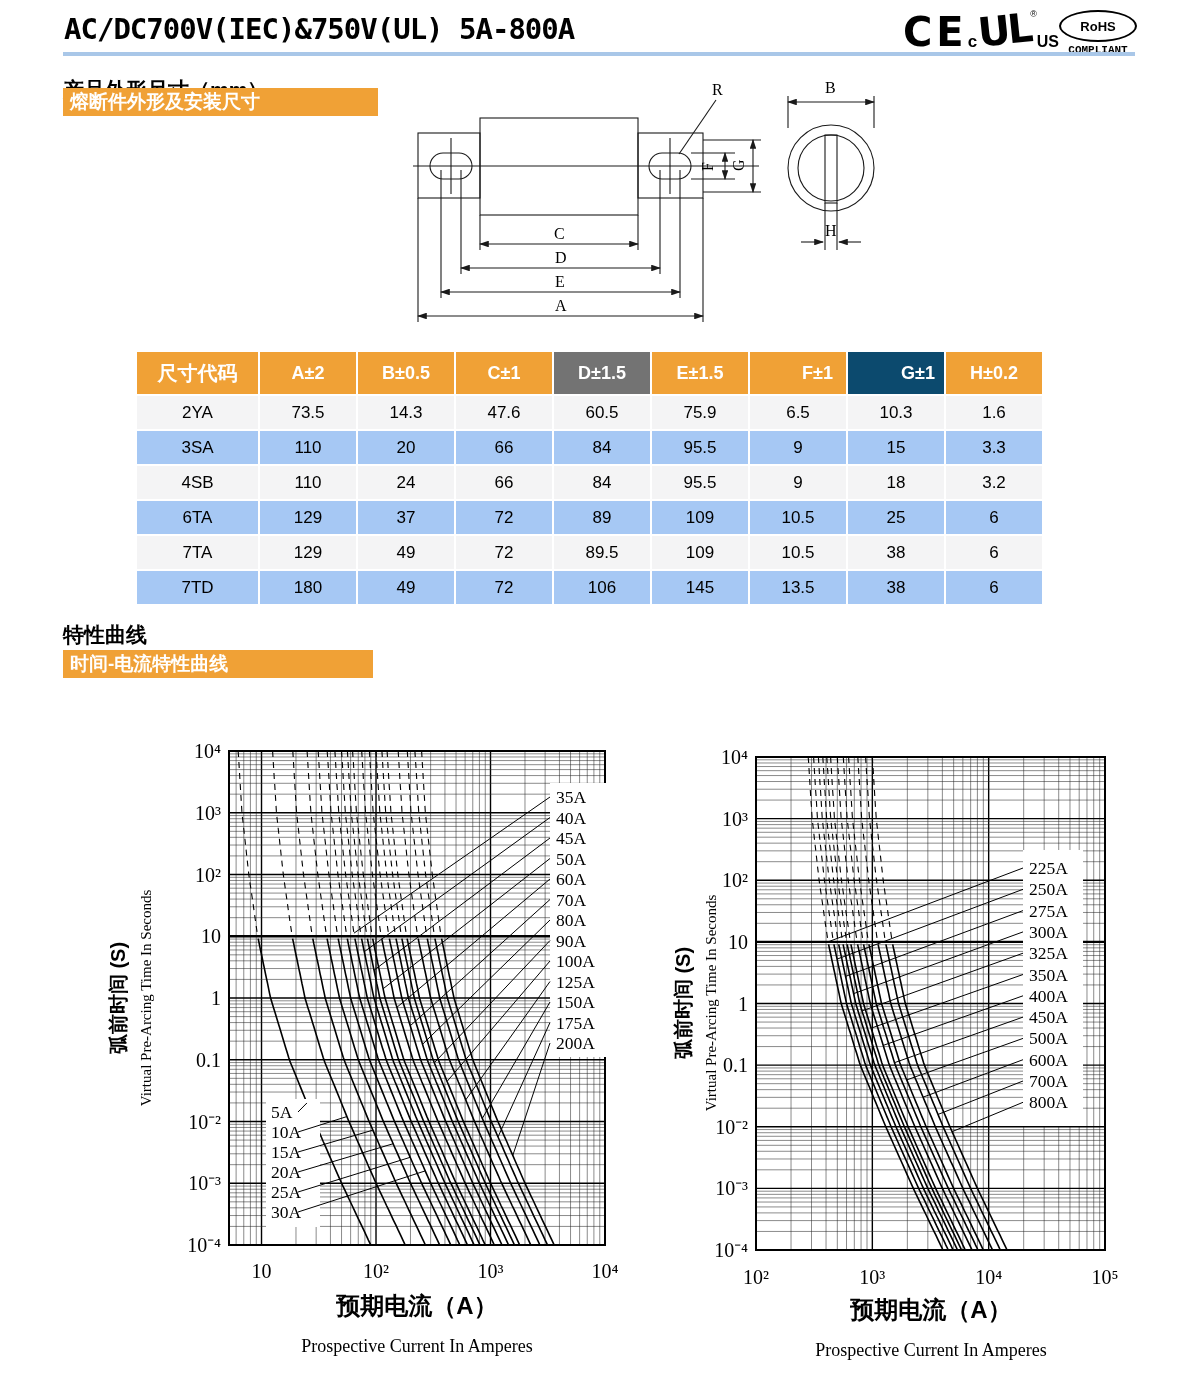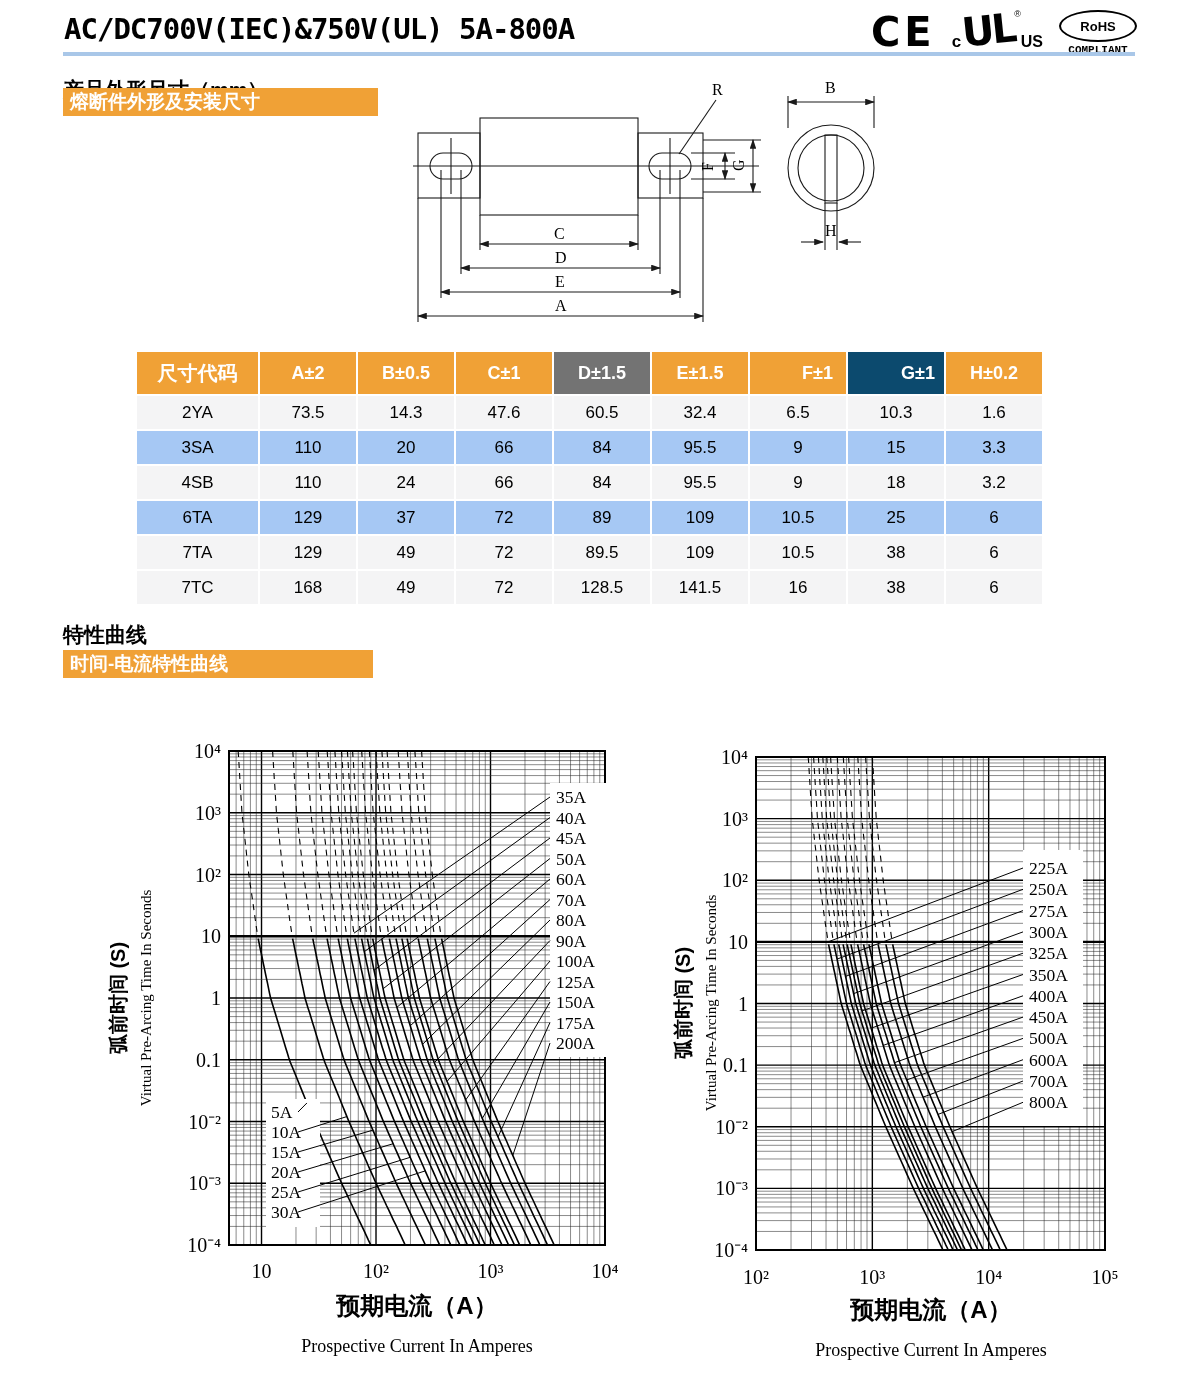--- a/index.html
+++ b/index.html
@@ -1,21 +1,21 @@
 <!DOCTYPE html>
 <html><head>
 <meta charset="utf-8">
 <style>
   html,body{margin:0;padding:0;}
   body{width:1187px;height:1390px;position:relative;background:#ffffff;color:#000;
        font-family:"Liberation Sans",sans-serif;overflow:hidden;}
   .abs{position:absolute;}
   .page-title{left:64px;top:12px;font-family:"DejaVu Sans Mono",monospace;
               font-weight:700;font-size:29px;letter-spacing:-1px;white-space:nowrap;}
-  .certs{right:50px;top:10px;display:flex;align-items:flex-start;gap:16px;height:48px;}
+  .certs{right:50px;top:10px;display:flex;align-items:flex-start;gap:0;height:48px;}
   .ce-mark{font-family:"DejaVu Sans",sans-serif;font-weight:600;font-size:40px;
            letter-spacing:4px;line-height:44px;}
   .cul{display:flex;align-items:flex-end;line-height:1;padding-bottom:4px;}
   .cul .c{font-weight:700;font-size:17px;margin-right:1px;}
   .cul .ul{font-weight:700;font-size:40px;letter-spacing:-3px;transform:rotate(-6deg);
            font-family:"DejaVu Sans",sans-serif;}
   .cul .reg{font-size:9px;align-self:flex-start;}
   .cul .us{font-weight:700;font-size:16px;}
   .rohs{text-align:center;}
   .rohs .oval{border:2.5px solid #000;border-radius:50%;width:74px;height:28px;
@@ -150,21 +150,21 @@
         <th style="background: rgb(240, 161, 54);">H±0.2</th>
       </tr>
     </thead>
   <tbody id="dims-body">
       <tr style="background: rgb(244, 244, 245);">
         <td>2YA</td>
         <td>73.5</td>
         <td>14.3</td>
         <td>47.6</td>
         <td>60.5</td>
-        <td>32.4</td>
+        <td>75.9</td>
         <td>6.5</td>
         <td>10.3</td>
         <td>1.6</td>
       </tr>
       <tr style="background: rgb(166, 200, 244);">
         <td>3SA</td>
         <td>110</td>
         <td>20</td>
         <td>66</td>
         <td>84</td>
@@ -199,28 +199,28 @@
         <td>7TA</td>
         <td>129</td>
         <td>49</td>
         <td>72</td>
         <td>89.5</td>
         <td>109</td>
         <td>10.5</td>
         <td>38</td>
         <td>6</td>
       </tr>
-      <tr style="background: rgb(244, 244, 245);">
-        <td>7TC</td>
-        <td>168</td>
+      <tr style="background: rgb(166, 200, 244);">
+        <td>7TD</td>
+        <td>180</td>
         <td>49</td>
         <td>72</td>
-        <td>128.5</td>
-        <td>141.5</td>
-        <td>16</td>
+        <td>106</td>
+        <td>145</td>
+        <td>13.5</td>
         <td>38</td>
         <td>6</td>
       </tr>
     </tbody>
 </table>
 
 <div class="abs sec-heading" style="top:621px">特性曲线</div>
 <div class="abs banner" id="banner2" style="top: 650px; width: 310px; background: rgb(240, 161, 54);">时间-电流特性曲线</div>
 
 <svg class="abs" id="chart0" style="left:85px;top:718px" width="555" height="668" viewBox="0 0 555 668">

